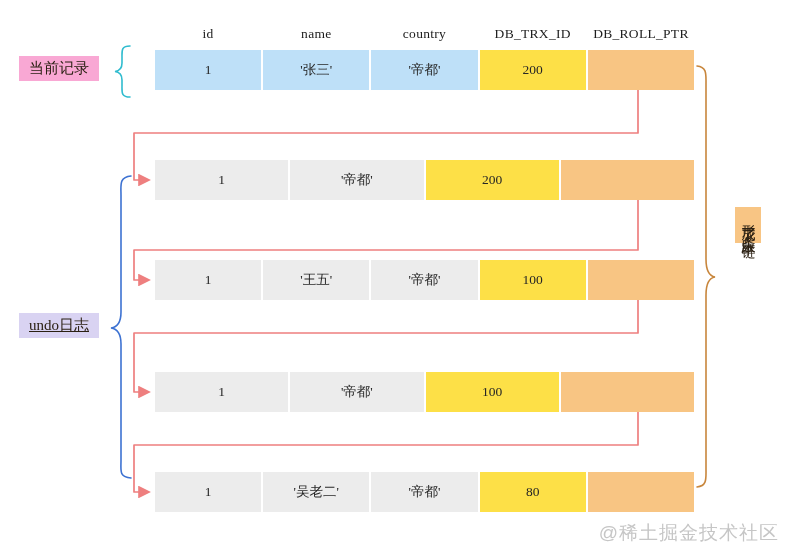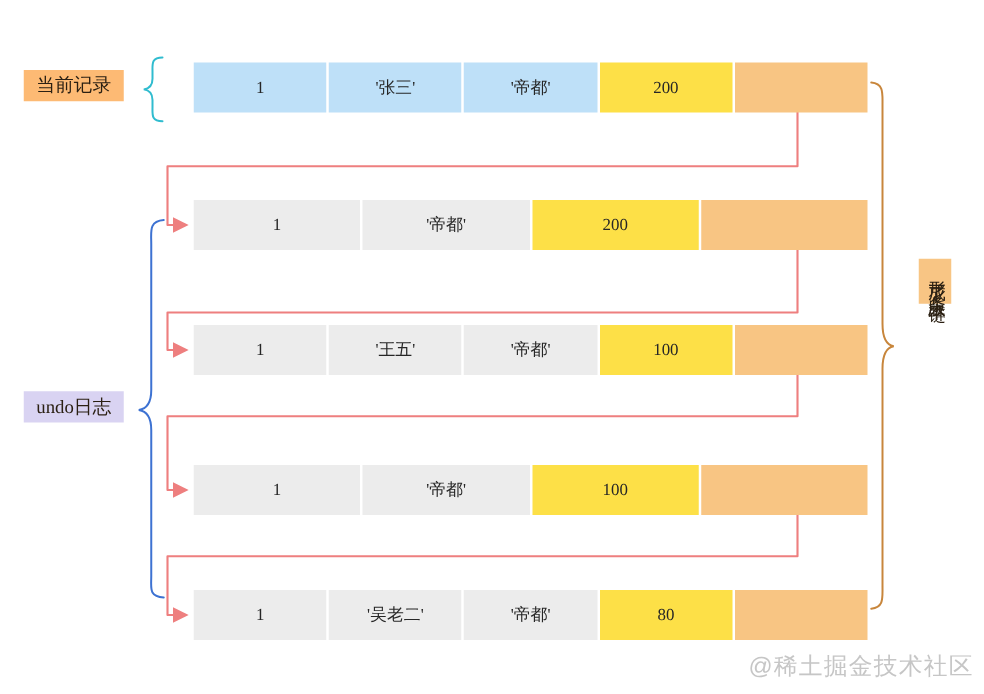--- a/index.html
+++ b/index.html
@@ -36,22 +36,22 @@
   .cell.trx{background:#fde047;}
   .cell.roll{background:#f8c583;}
 
   
   .tag{
     position:absolute;
     font-size:15px;color:#2b2013;
     padding:3px 10px;
     white-space:nowrap;
   }
-  #current-record-label{left:19px;top:56px;background:#fdba74;}
-  #undo-log-label{left:19px;top:313px;background:#d9d3f2;font-family:"Liberation Serif","DejaVu Serif",serif;}
+  #current-record-label{left:19px;top:56px;background:#f9a8d4;}
+  #undo-log-label{left:19px;top:313px;background:#d9d3f2;font-family:"Liberation Serif","DejaVu Serif",serif;text-decoration:underline;}
   #version-chain-label{
     position:absolute;left:735px;top:207px;
     writing-mode:vertical-rl;text-orientation:upright;
     background:#f8c584;color:#2b2013;
     font-size:14px;letter-spacing:3px;
     padding:6px 4px;
   }
 
   
   #watermark{
@@ -84,20 +84,27 @@
       </g>
     <g id="dots">
         <circle cx="638" cy="70" r="4.3" fill="#5f6b74"></circle>
         <circle cx="638" cy="180" r="4.3" fill="#5f6b74"></circle>
         <circle cx="638" cy="280" r="4.3" fill="#5f6b74"></circle>
         <circle cx="638" cy="392" r="4.3" fill="#5f6b74"></circle>
         <circle cx="638" cy="492" r="4.3" fill="#5f6b74"></circle>
       </g>
   </svg>
 
+  <div id="header-row">
+      <div class="hcell">id</div>
+      <div class="hcell">name</div>
+      <div class="hcell">country</div>
+      <div class="hcell">DB_TRX_ID</div>
+      <div class="hcell">DB_ROLL_PTR</div>
+    </div>
 
   <div id="rows">
       <div class="record-row current" style="top: 50px;">
         <div class="cell plain">1</div>
         <div class="cell plain">'张三'</div>
         <div class="cell plain">'帝都'</div>
         <div class="cell trx">200</div>
         <div class="cell roll"></div>
       </div>
       <div class="record-row" style="top: 160px;">

